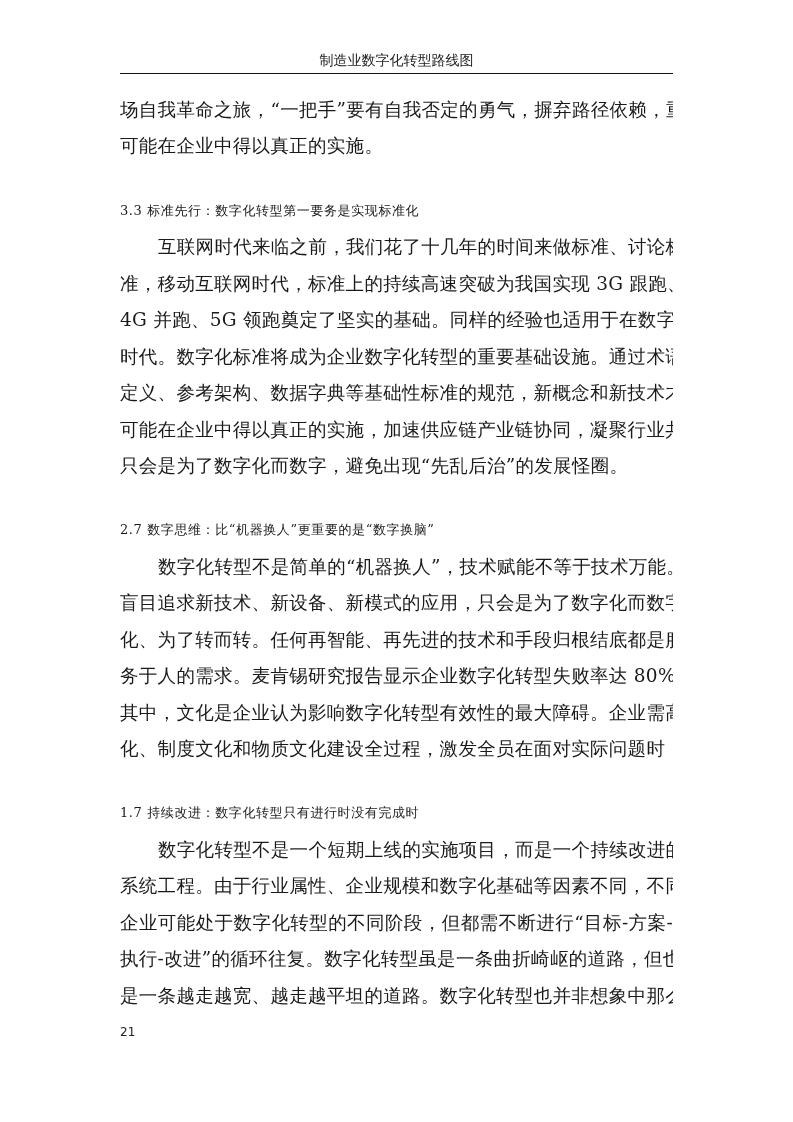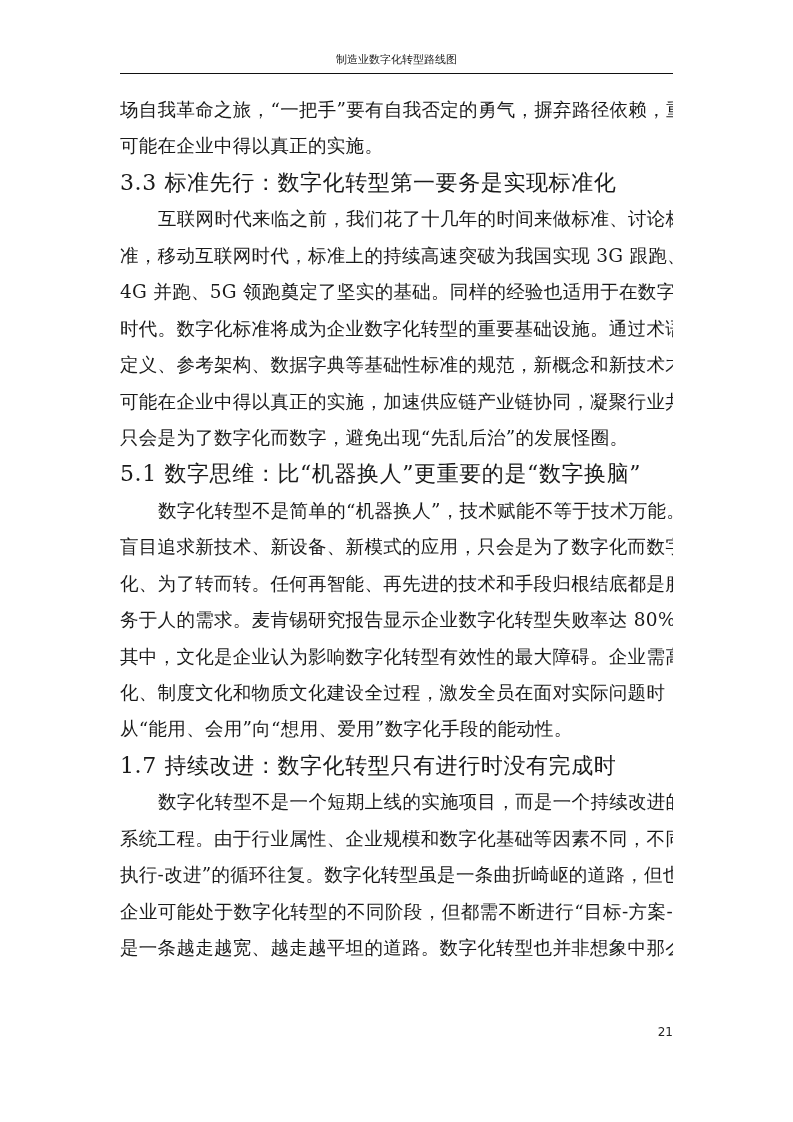--- a/index.html
+++ b/index.html
@@ -15,21 +15,21 @@
       color: #1a1a1a;
       font-family: "DejaVu Serif", "Liberation Serif", serif;
     }
     .page-header {
       position: absolute;
       left: 120px;
       top: 52px;
       width: 553px;
       text-align: center;
       font-family: "DejaVu Sans", "Liberation Sans", sans-serif;
-      font-size: 11px;
+      font-size: 14px;
       line-height: 16px;
       color: #222;
     }
     .header-rule {
       position: absolute;
       left: 120px;
       top: 73px;
       width: 553px;
       height: 0;
       border-top: 1.2px solid #111;
@@ -50,30 +50,31 @@
       text-align-last: justify;
       letter-spacing: 0.3px;
     }
     .line.last {
       text-align-last: left;
     }
     .line.indent {
       padding-left: 38px;
     }
     .line.heading {
-      font-size: 22px;
+      font-size: 13px;
       text-align-last: left;
       letter-spacing: 0.6px;
+      margin-top: 28px;
     }
     .page-number {
       position: absolute;
       left: 120px;
       top: 1025px;
       width: 553px;
-      text-align: right;
+      text-align: left;
       font-family: "DejaVu Sans", "Liberation Sans", sans-serif;
       font-size: 12px;
       color: #222;
     }
   </style>
 </head>
 <body>
 
 <div class="page-header">制造业数字化转型路线图</div>
 <div class="header-rule"></div>
@@ -82,29 +83,28 @@
   <div class="line last">场自我革命之旅，“一把手”要有自我否定的勇气，摒弃路径依赖，重</div>
   <div class="line last">可能在企业中得以真正的实施。</div>
   <div class="line heading">3.3 标准先行：数字化转型第一要务是实现标准化</div>
   <div class="line indent">互联网时代来临之前，我们花了十几年的时间来做标准、讨论标</div>
   <div class="line">准，移动互联网时代，标准上的持续高速突破为我国实现 3G 跟跑、</div>
   <div class="line">4G 并跑、5G 领跑奠定了坚实的基础。同样的经验也适用于在数字化</div>
   <div class="line">时代。数字化标准将成为企业数字化转型的重要基础设施。通过术语</div>
   <div class="line">定义、参考架构、数据字典等基础性标准的规范，新概念和新技术才</div>
   <div class="line">可能在企业中得以真正的实施，加速供应链产业链协同，凝聚行业共</div>
   <div class="line last">只会是为了数字化而数字，避免出现“先乱后治”的发展怪圈。</div>
-  <div class="line heading">5.1 数字思维：比“机器换人”更重要的是“数字换脑”</div>
+  <div class="line heading">2.7 数字思维：比“机器换人”更重要的是“数字换脑”</div>
   <div class="line indent">数字化转型不是简单的“机器换人”，技术赋能不等于技术万能。</div>
   <div class="line">盲目追求新技术、新设备、新模式的应用，只会是为了数字化而数字</div>
   <div class="line">化、为了转而转。任何再智能、再先进的技术和手段归根结底都是服</div>
   <div class="line">务于人的需求。麦肯锡研究报告显示企业数字化转型失败率达 80%，</div>
   <div class="line">其中，文化是企业认为影响数字化转型有效性的最大障碍。企业需高</div>
   <div class="line">化、制度文化和物质文化建设全过程，激发全员在面对实际问题时，</div>
-  <div class="line last">从“能用、会用”向“想用、爱用”数字化手段的能动性。</div>
   <div class="line heading">1.7 持续改进：数字化转型只有进行时没有完成时</div>
   <div class="line indent">数字化转型不是一个短期上线的实施项目，而是一个持续改进的</div>
   <div class="line">系统工程。由于行业属性、企业规模和数字化基础等因素不同，不同</div>
+  <div class="line">企业可能处于数字化转型的不同阶段，但都需不断进行“目标-方案-</div>
   <div class="line">执行-改进”的循环往复。数字化转型虽是一条曲折崎岖的道路，但也</div>
-  <div class="line">企业可能处于数字化转型的不同阶段，但都需不断进行“目标-方案-</div>
   <div class="line">是一条越走越宽、越走越平坦的道路。数字化转型也并非想象中那么</div>
 </div>
 
 <div class="page-number">21</div>
 
 </body></html>

